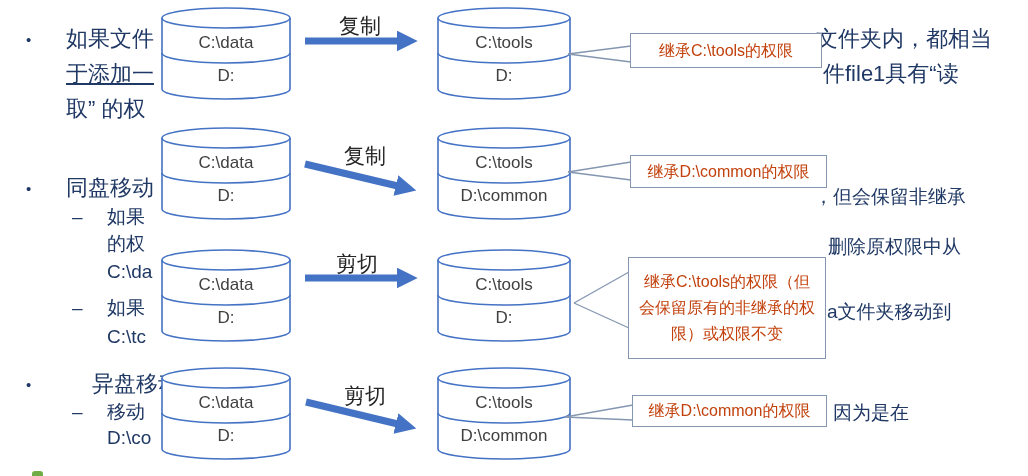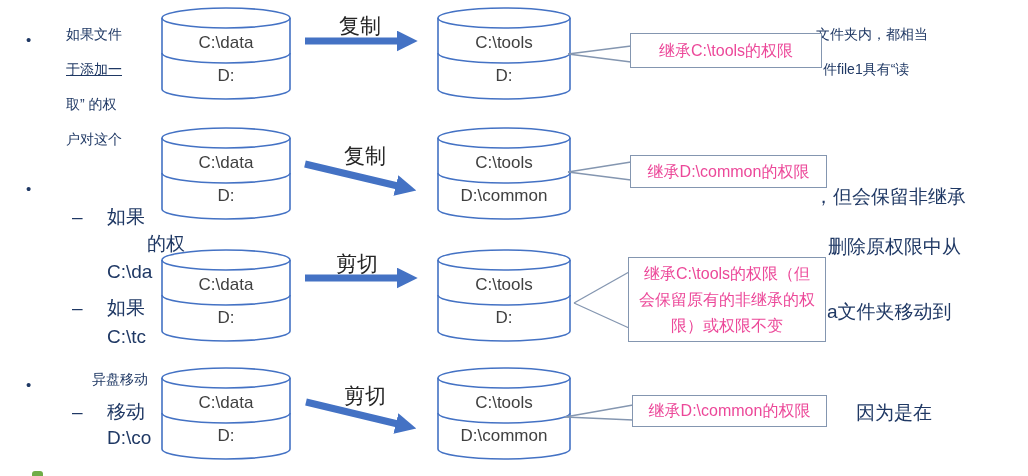--- a/index.html
+++ b/index.html
@@ -3,34 +3,34 @@
 <meta charset="utf-8">
 <style>
   html,body { margin:0; padding:0; }
   .slide {
     position:relative; width:1028px; height:476px;
     background:#ffffff; overflow:hidden;
     font-family:"Liberation Sans", sans-serif;
   }
   
   .frag { position:absolute; z-index:1; color:#1F3864; white-space:nowrap; line-height:1.2; }
-  .frag.main { font-size:14px; }
+  .frag.main { font-size:22px; }
   .frag.sub  { font-size:19px; }
   .frag.marker { font-size:15px; }
   
   .diagram-svg { position:absolute; left:0; top:0; z-index:2; }
   
   .disk-label {
     position:absolute; z-index:3; height:24px; line-height:24px;
     text-align:center; color:#404040; font-size:17px; white-space:nowrap;
   }
   
   .callout {
     position:absolute; z-index:3; box-sizing:border-box;
-    background:#ffffff; border:1.3px solid #8496B0; color:#ec4899;
+    background:#ffffff; border:1.3px solid #8496B0; color:#c2410c;
     font-size:16px; display:flex; align-items:center; justify-content:center;
     text-align:center; line-height:26px;
   }
   
   .arrow-label {
     position:absolute; z-index:3; width:90px; text-align:center;
     color:#262626; font-size:21px; white-space:nowrap;
   }
   .green-mark {
     position:absolute; z-index:3; left:32px; top:471px; width:11px; height:5px;
@@ -39,46 +39,46 @@
 </style>
 </head>
 <body>
 
 <div class="slide">
 
   <div class="frag marker" style="left:26px; top:31px;">•</div>
   <div class="frag main" style="left:66px; top:26px;">如果文件</div>
   <div class="frag main" style="left:66px; top:61px;text-decoration:underline;">于添加一</div>
   <div class="frag main" style="left:66px; top:96px;">取” 的权</div>
-  <div class="frag main" style="left:66px; top:131px;">户对这个</div>
 
   <div class="frag marker" style="left:26px; top:180px;">•</div>
+  <div class="frag main" style="left:66px; top:175px;">同盘移动</div>
 
   <div class="frag sub" style="left:72px; top:206px;">–</div>
   <div class="frag sub" style="left:107px; top:206px;">如果</div>
-  <div class="frag sub" style="left:107px; top:233px;margin-left:40px;">的权</div>
+  <div class="frag sub" style="left:107px; top:233px;">的权</div>
   <div class="frag sub" style="left:107px; top:261px;">C:\da</div>
 
   <div class="frag sub" style="left:72px; top:297px;">–</div>
   <div class="frag sub" style="left:107px; top:297px;">如果</div>
   <div class="frag sub" style="left:107px; top:326px;">C:\tc</div>
 
   <div class="frag marker" style="left:26px; top:376px;">•</div>
   <div class="frag main" style="left:80px; top:371px;margin-left:12px;">异盘移动</div>
 
   <div class="frag sub" style="left:72px; top:401px;">–</div>
   <div class="frag sub" style="left:107px; top:401px;">移动</div>
   <div class="frag sub" style="left:107px; top:427px;">D:\co</div>
 
   <div class="frag main" style="left:816px; top:26px;text-align:center;">文件夹内，都相当</div>
   <div class="frag main" style="left:823px; top:61px;">件file1具有“读</div>
   <div class="frag sub" style="left:814px; top:186px;">，但会保留非继承</div>
   <div class="frag sub" style="left:827px; top:301px;">a文件夹移动到</div>
   <div class="frag sub" style="left:828px; top:236px;">删除原权限中从</div>
-  <div class="frag sub" style="left:856px; top:402px;">因为是在</div>
+  <div class="frag sub" style="left:833px; top:402px;">因为是在</div>
 
   <svg class="diagram-svg" width="1028" height="476" viewBox="0 0 1028 476">
     <defs>
       <marker id="ah" viewBox="0 0 10 10" refX="3" refY="5" markerWidth="3" markerHeight="3" orient="auto">
         <path d="M0,0 L10,5 L0,10 Z" fill="#4472C4"></path>
       </marker>
     </defs>
     <g stroke="#4472C4" stroke-width="1.6" fill="none">
 
       <g>
@@ -165,17 +165,17 @@
   <div class="disk-label" style="left:438px; top:391px; width:132px;">C:\tools</div>
   <div class="disk-label" style="left:438px; top:424px; width:132px;">D:\common</div>
 
   <div class="arrow-label" style="left:315px; top:12px;">复制</div>
   <div class="arrow-label" style="left:320px; top:142px;">复制</div>
   <div class="arrow-label" style="left:312px; top:250px;">剪切</div>
   <div class="arrow-label" style="left:320px; top:382px;">剪切</div>
 
   <div class="callout" style="left:630px; top:33px;  width:192px; height:35px;">继承C:\tools的权限</div>
   <div class="callout" style="left:630px; top:155px; width:197px; height:33px;">继承D:\common的权限</div>
-  <div class="callout" style="left:628px; top:257px; width:198px; height:85px; padding:2px 9px;">继承C:\tools的权限（但会保留原有的非继承的权限）或权限不变</div>
+  <div class="callout" style="left:628px; top:257px; width:198px; height:102px; padding:2px 9px;">继承C:\tools的权限（但会保留原有的非继承的权限）或权限不变</div>
   <div class="callout" style="left:632px; top:395px; width:195px; height:32px;">继承D:\common的权限</div>
 
   <div class="green-mark"></div>
 </div>
 
 </body></html>

